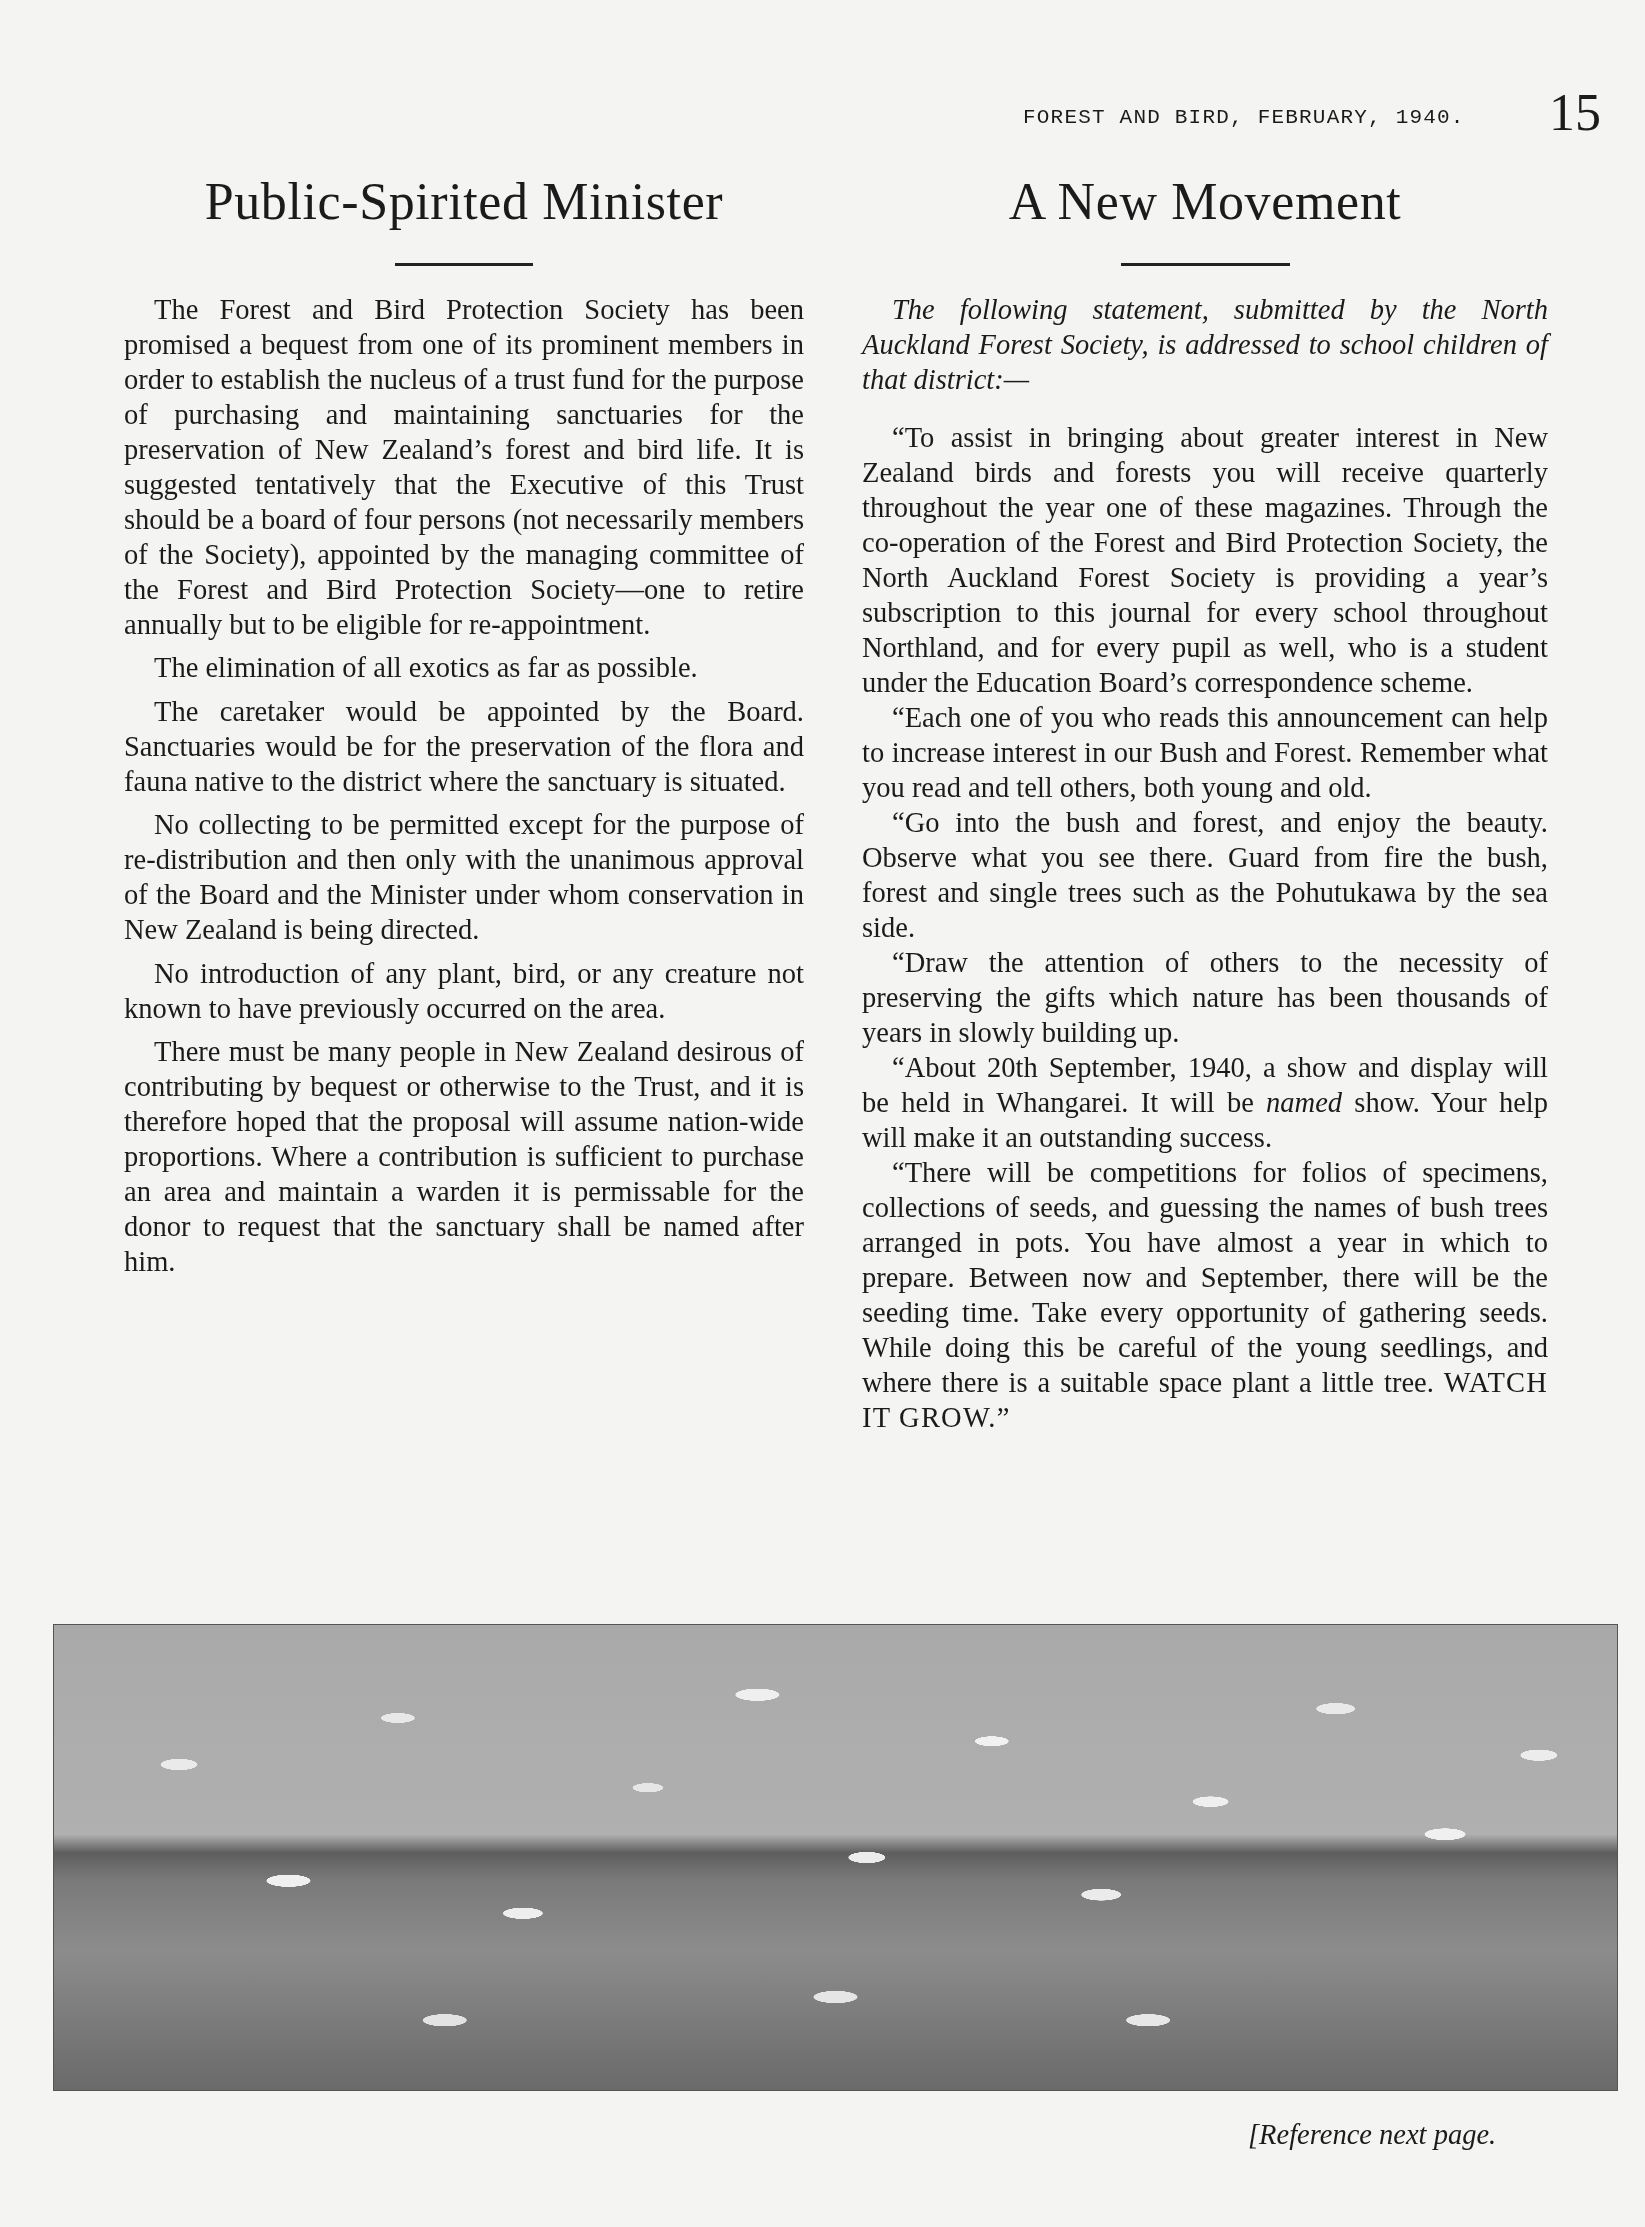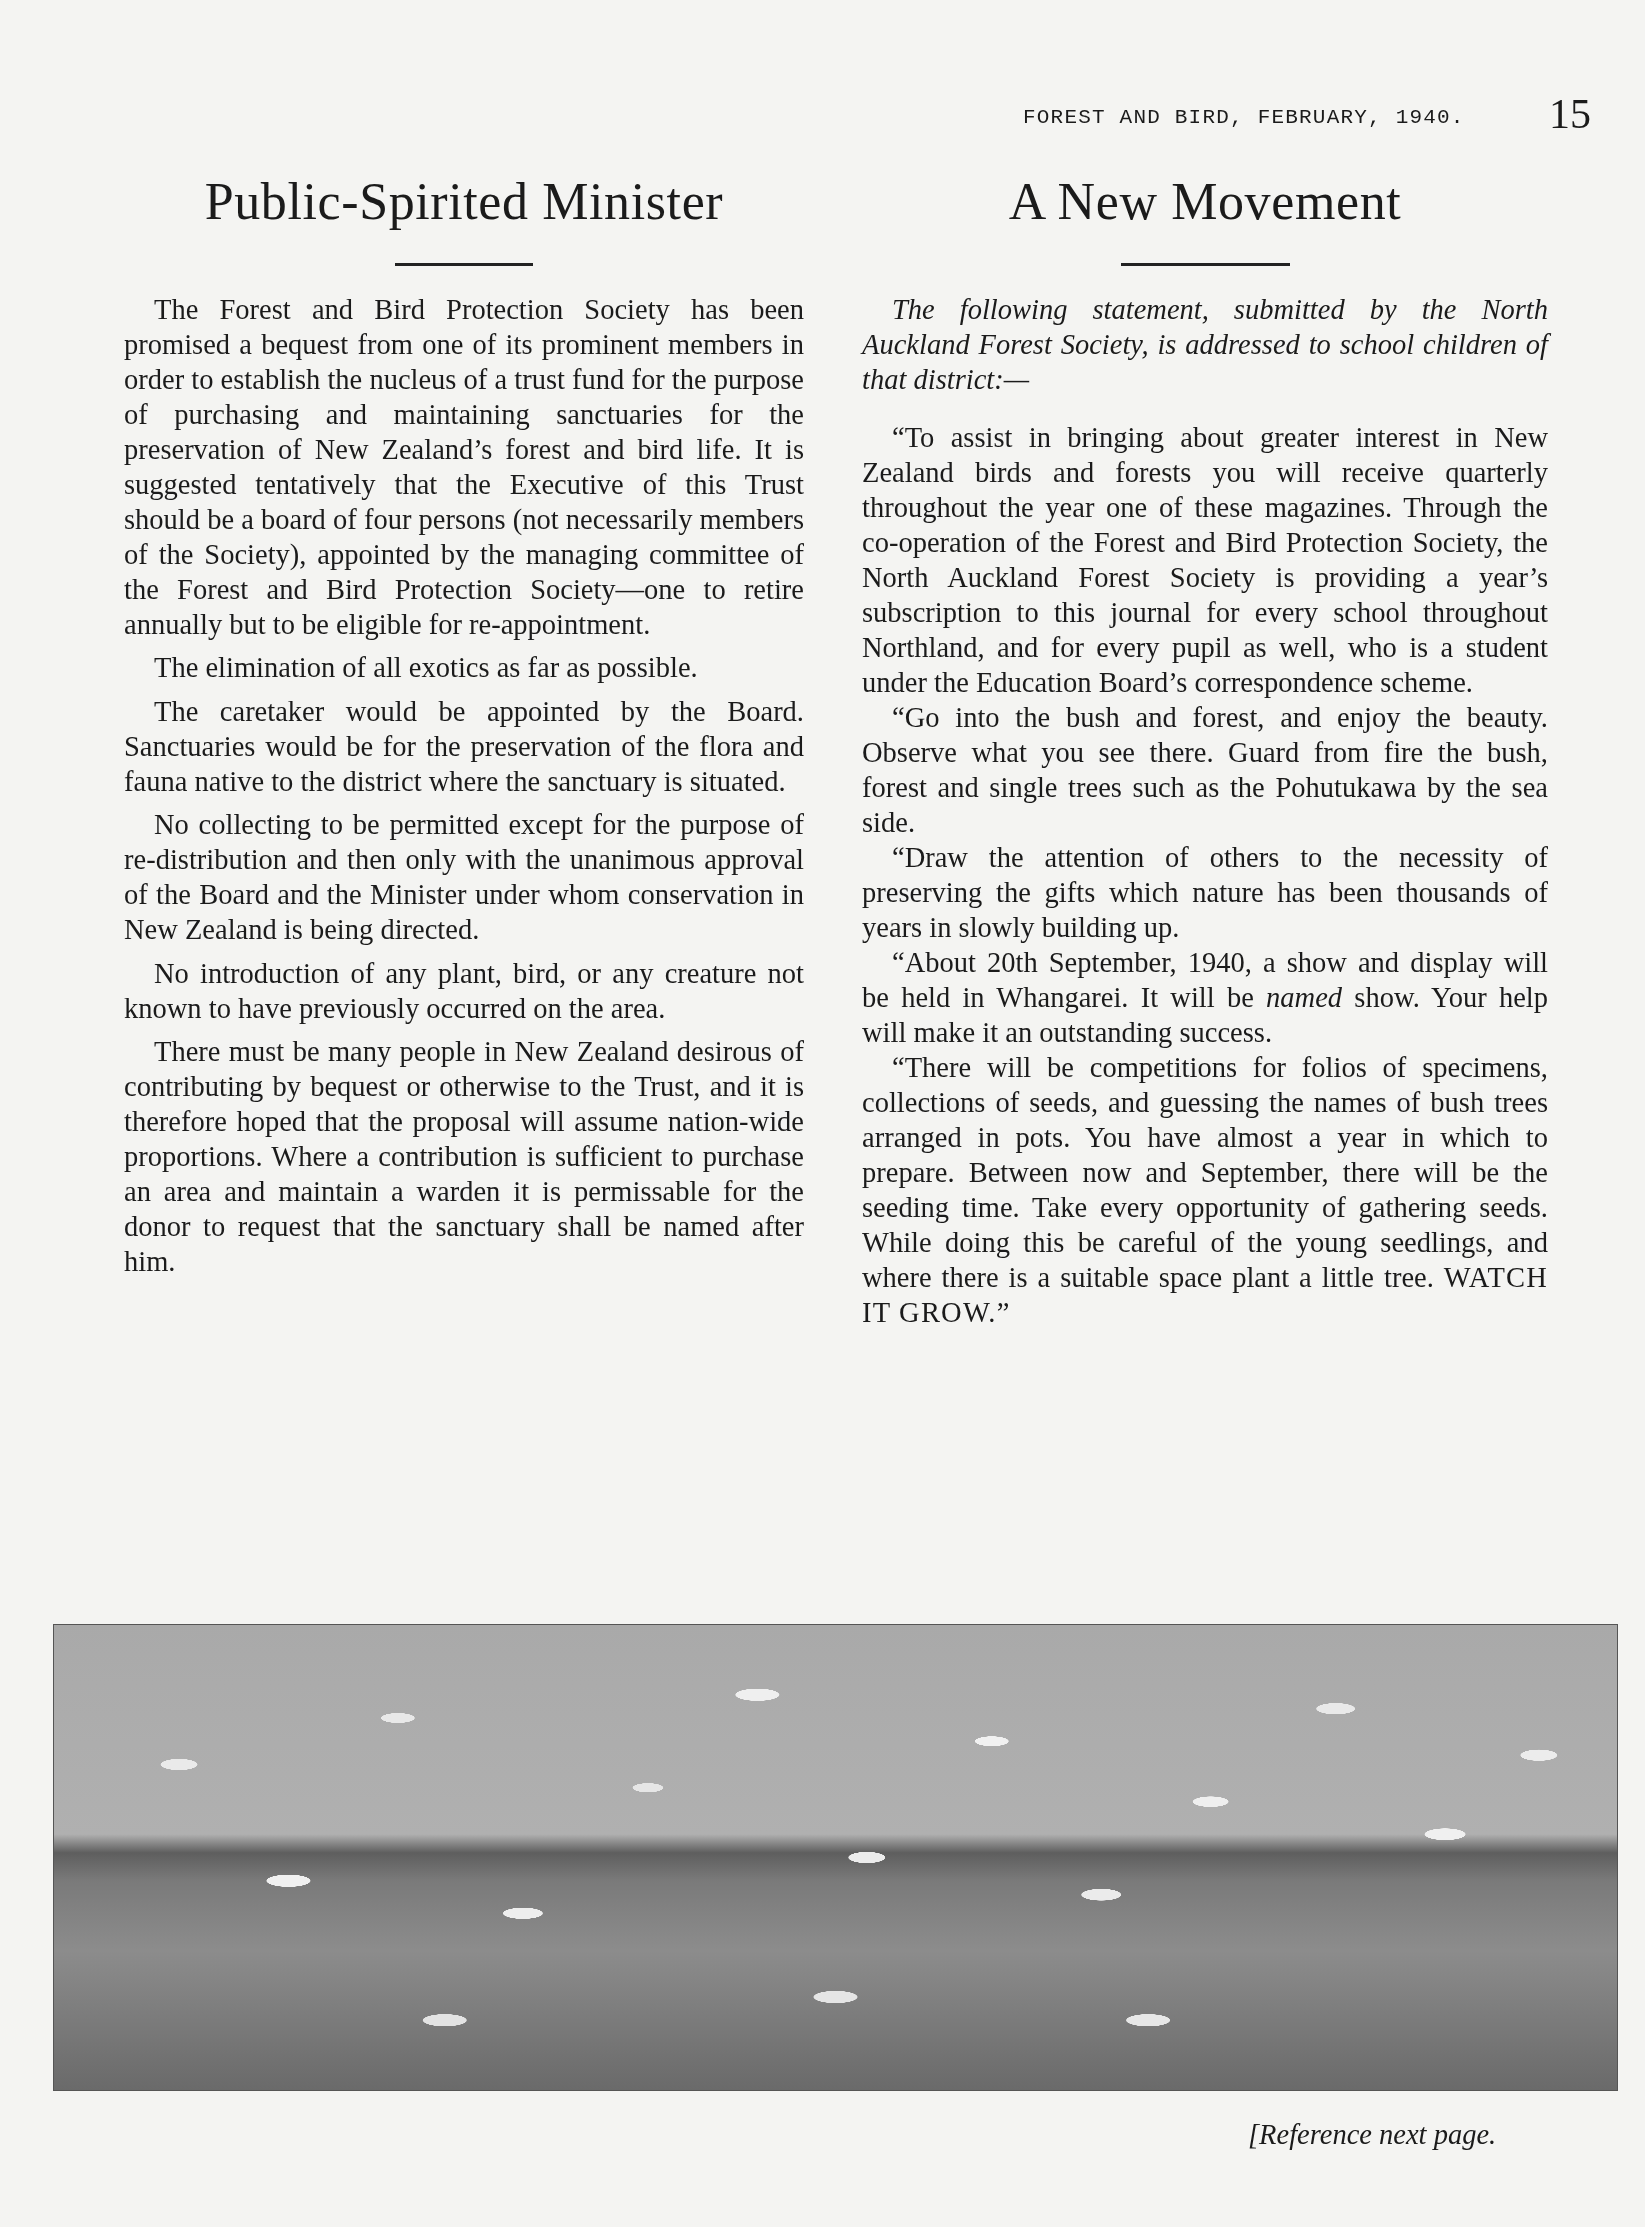--- a/index.html
+++ b/index.html
@@ -9,22 +9,22 @@
     color: #1b1b1b;
     font-family: "Liberation Serif", "DejaVu Serif", serif;
     position: relative;
     overflow: hidden;
   }
   .running-head {
     position: absolute; top: 106px; left: 1023px;
     font-size: 21px; letter-spacing: 1.2px; font-family: Liberation Mono, monospace;
   }
   .page-number {
-    position: absolute; top: 90px; left: 1549px;
-    font-size: 42px;
+    position: absolute; top: 83px; left: 1549px;
+    font-size: 52px;
   }
   .col { position: absolute; top: 173px; }
   .col.left { left: 124px; width: 680px; }
   .col.right { left: 862px; width: 686px; }
   .title {
     text-align: center;
     font-size: 52px; font-weight: normal;
     margin: 0; line-height: 1.1;
     letter-spacing: 0.6px;
   }
@@ -86,20 +86,21 @@
   <p>No collecting to be permitted except for the purpose of re-distribution and then only with the unanimous approval of the Board and the Minister under whom conservation in New Zealand is being directed.</p>
   <p>No introduction of any plant, bird, or any creature not known to have previously occurred on the area.</p>
   <p>There must be many people in New Zealand desirous of contributing by bequest or otherwise to the Trust, and it is therefore hoped that the proposal will assume nation-wide proportions. Where a contribution is sufficient to purchase an area and maintain a warden it is permissable for the donor to request that the sanctuary shall be named after him.</p>
 </div>
 
 <div class="col right">
   <h1 class="title">A New Movement</h1>
   <div class="rule"></div>
   <p class="intro">The following statement, submitted by the North Auckland Forest Society, is addressed to school children of that district:—</p>
   <p>“To assist in bringing about greater interest in New Zealand birds and forests you will receive quarterly throughout the year one of these magazines.  Through the co-operation of the Forest and Bird Protection Society, the North Auckland Forest Society is providing a year’s subscription to this journal for every school throughout Northland, and for every pupil as well, who is a student under the Education Board’s correspondence scheme.</p>
+  <p>“Each one of you who reads this announcement can help to increase interest in our Bush and Forest.  Remember what you read and tell others, both young and old.</p>
   <p>“Go into the bush and forest, and enjoy the beauty.  Observe what you see there.  Guard from fire the bush, forest and single trees such as the Pohutukawa by the sea side.</p>
   <p>“Draw the attention of others to the necessity of preserving the gifts which nature has been thousands of years in slowly building up.</p>
   <p><span>“About 20th September, 1940, a show and display will be held in Whangarei.  It will be </span><em>named</em><span> show.  Your help will make it an outstanding success.</span></p>
   <p><span>“There will be competitions for folios of specimens, collections of seeds, and guessing the names of bush trees  arranged in pots.  You have almost a year in which to prepare.  Between now and September, there will be the seeding time.  Take every opportunity of gathering seeds.  While doing this be careful of the young seedlings, and where there is a suitable space plant a little tree. </span><span class="caps">WATCH IT GROW.”</span></p>
 </div>
 
 <div class="photo"></div>
 
 <div class="caption-ref">[Reference next page.</div>
 

